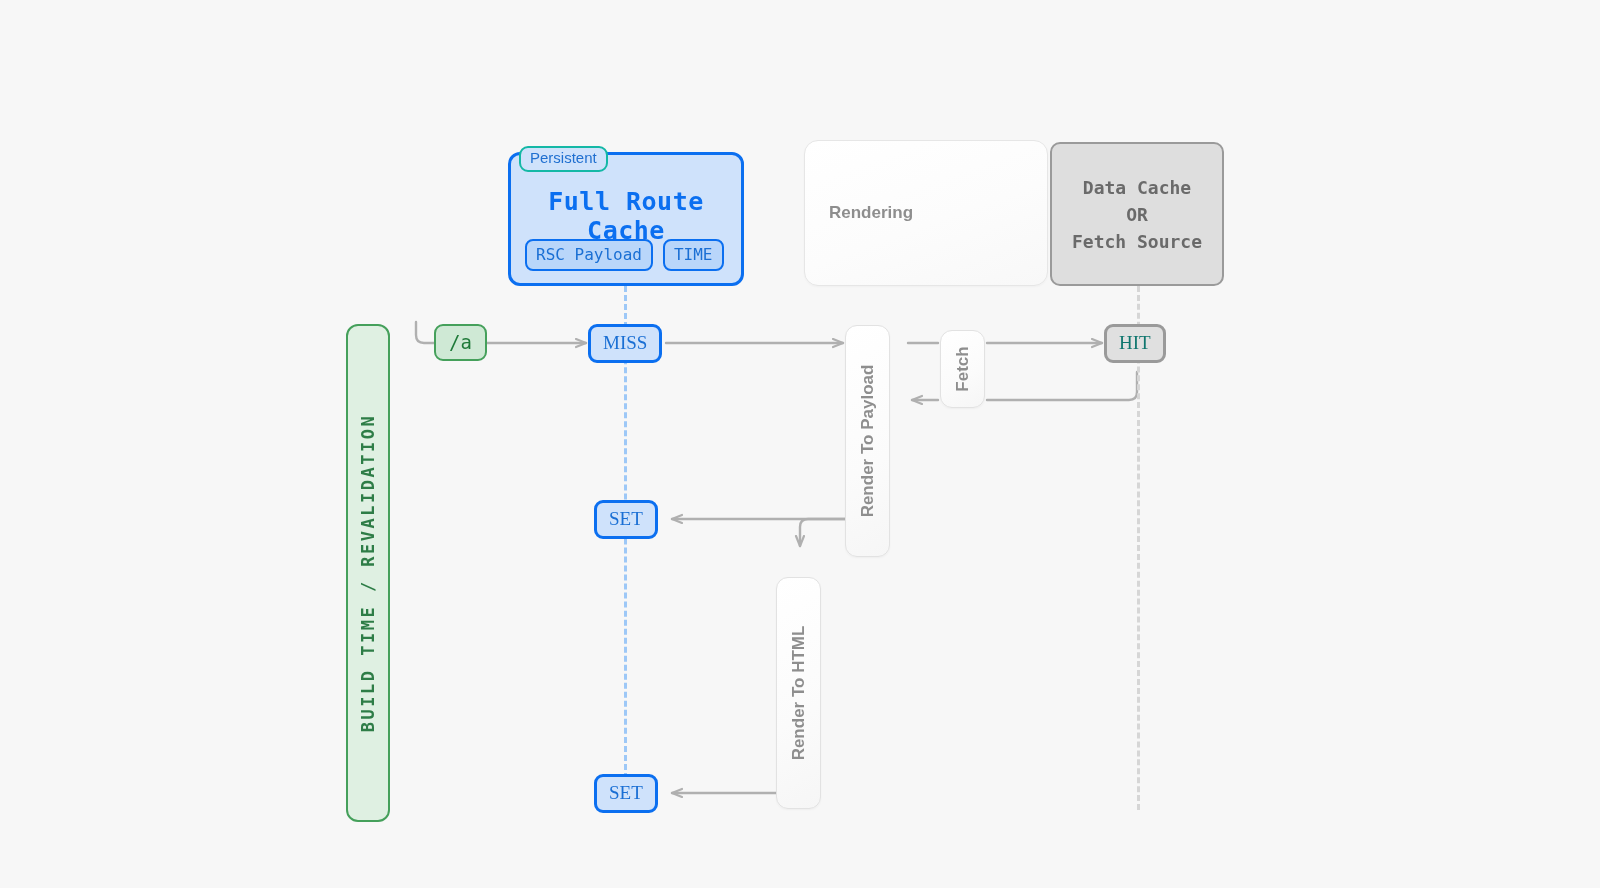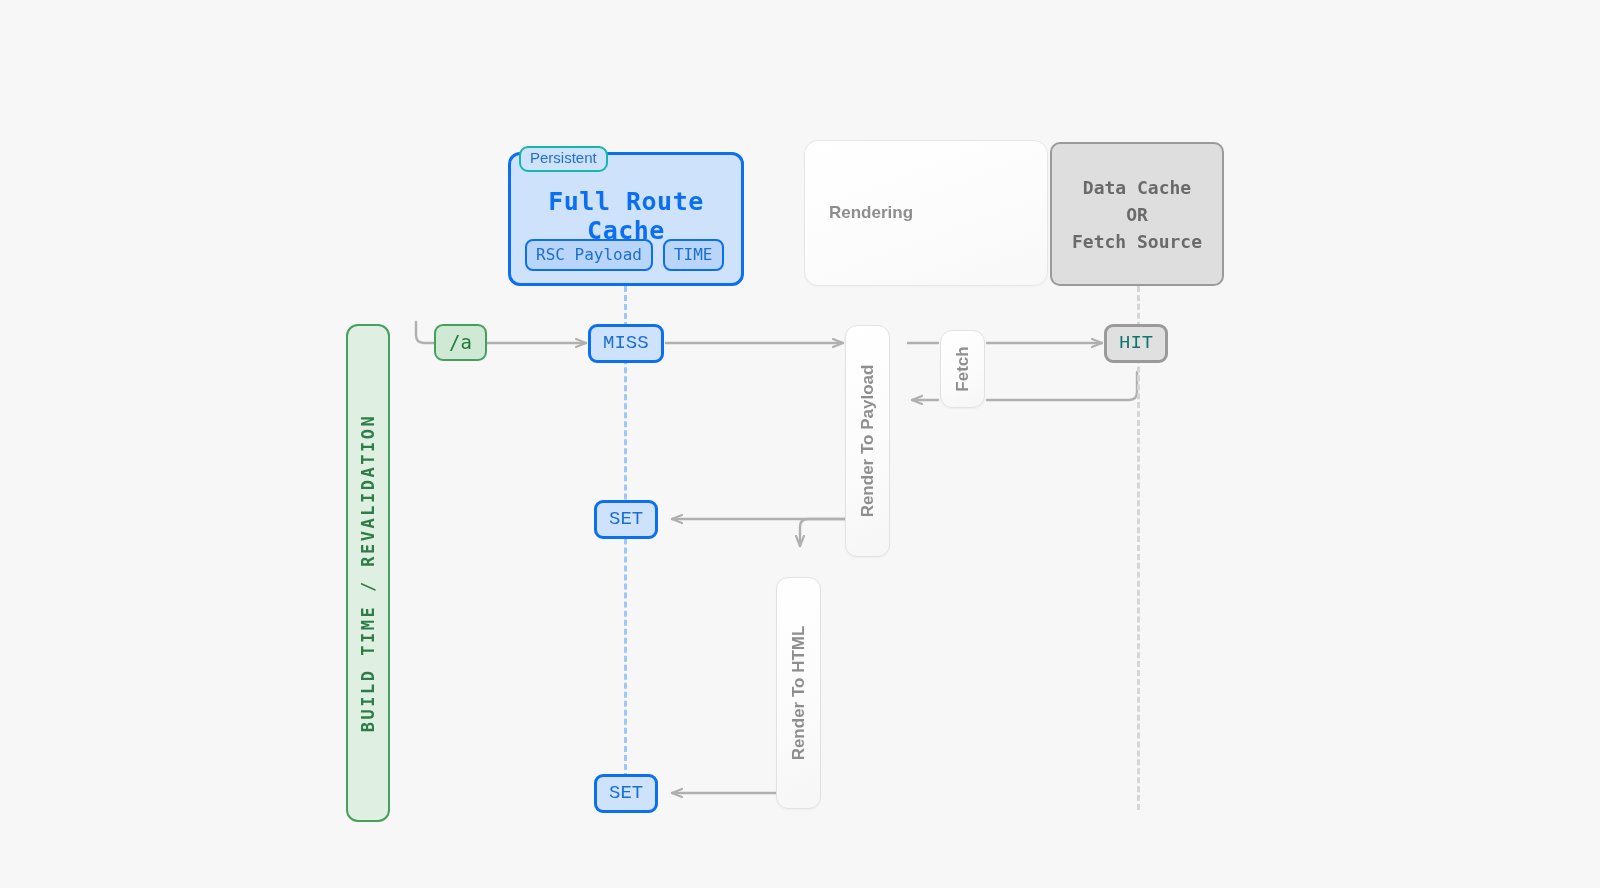--- a/index.html
+++ b/index.html
@@ -100,21 +100,21 @@
     left:434px;top:324px;
     background:#cfe9d5;border:2.5px solid #45a05b;border-radius:9px;
     padding:5px 13px;
     font-family:"DejaVu Sans Mono","Liberation Mono",monospace;
     font-size:19px;color:#1f7a39;font-weight:normal;line-height:1.2;
   }
 
   
   .pill{
     position:absolute;border-radius:9px;padding:5px 12px;
-    font-family:Liberation Mono, monospace;
+    font-family:Liberation Serif, serif;
     font-size:19px;line-height:1.2;white-space:nowrap;
   }
   .pill-blue{background:#cfe2fb;border:3px solid #0b6ff0;color:#1a6fd4;}
   .pill-gray{background:#e0e0e0;border:3px solid #9a9a9a;color:#0f766e;}
 
   #pill-miss{left:588px;top:324px;}
   #pill-set1{left:594px;top:500px;}
   #pill-set2{left:594px;top:774px;}
   #pill-hit{left:1104px;top:324px;}
 

